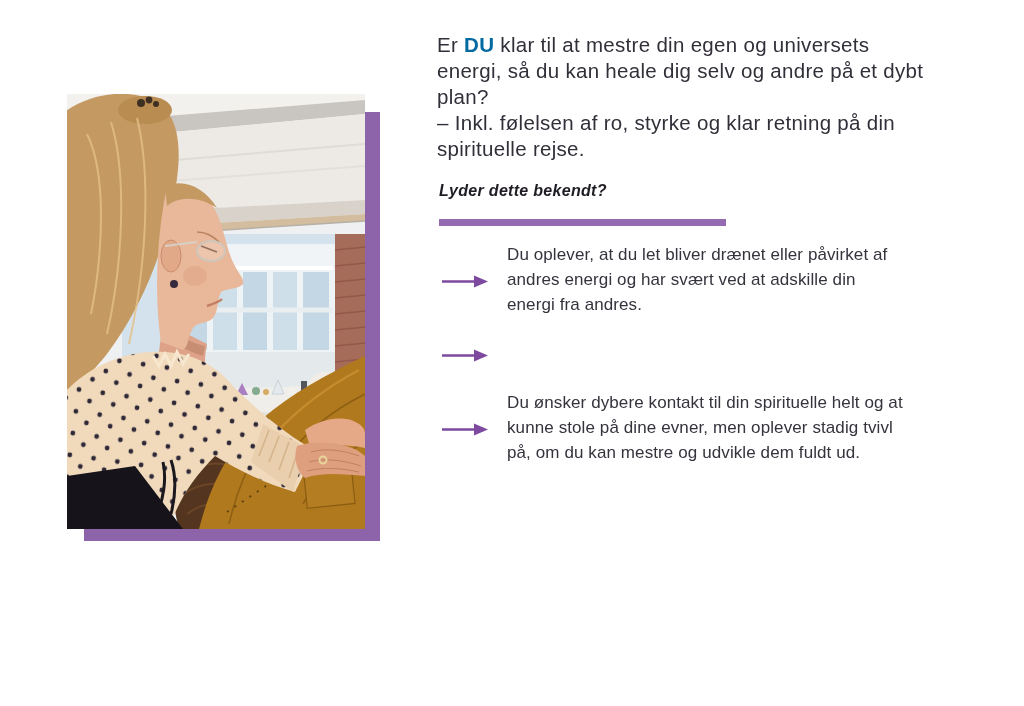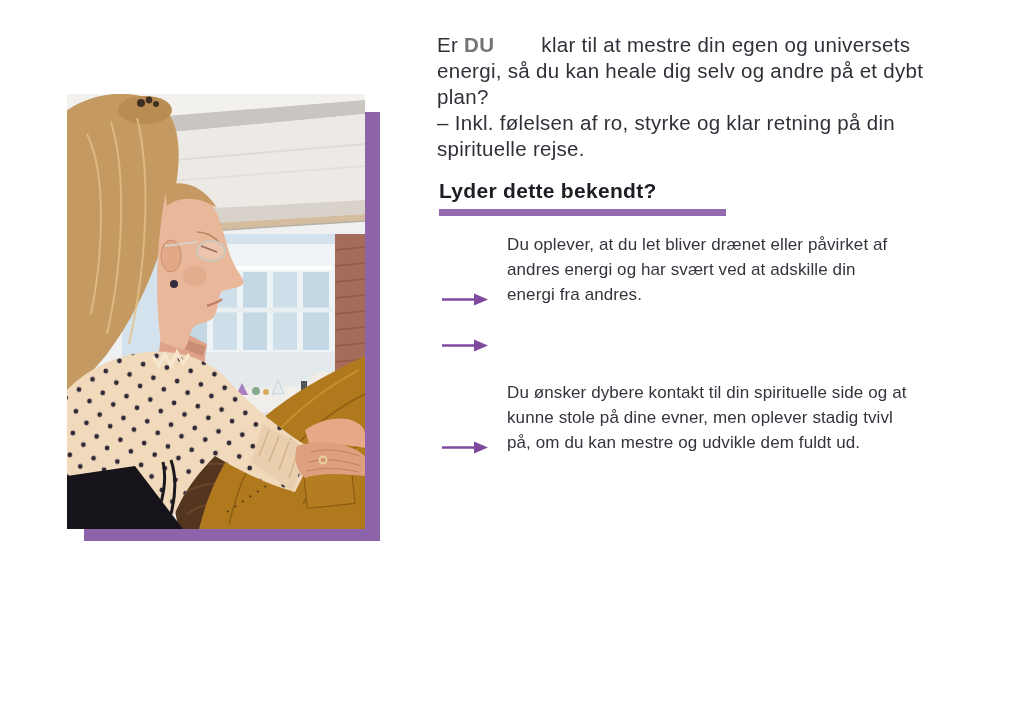--- a/index.html
+++ b/index.html
@@ -13,32 +13,32 @@
   }
   .photo-frame{
     position:absolute;left:67px;top:94px;width:298px;height:435px;overflow:hidden;
   }
   .photo-frame svg{display:block;width:298px;height:435px;}
   .content{position:absolute;left:437px;top:32px;width:586px;}
   .intro{
     margin:0;font-size:20.5px;line-height:26px;letter-spacing:.3px;
     color:#322f39;
   }
-  .intro b{font-weight:700;color:#737373;}
-  .pre{white-space:pre-line;margin-left:41px;}
+  .intro b{font-weight:700;color:#0369a1;}
+  .pre{white-space:pre-line;}
   .section-heading{
-    margin:15px 0 4px 2px;font-size:21px;line-height:28px;font-weight:700;
-    letter-spacing:.3px;color:var(--heading-text,#1f1c24);
+    margin:15px 0 14px 2px;font-size:16px;line-height:28px;font-weight:700;
+    letter-spacing:.3px;color:var(--heading-text,#1f1c24);font-style:italic;
   }
   .heading-underline{
     width:287px;height:7px;margin:3px 0 0 2px;
     background:var(--underline-purple,#946ab0);
   }
   .pain-points{list-style:none;margin:16px 0 0 4px;padding:0;}
-  .pain-points li{display:flex;align-items:flex-end;margin:0 0 27px 0;}
+  .pain-points li{display:flex;align-items:center;margin:0 0 27px 0;}
   .arrow{
     flex:none;width:48px;height:15px;margin-top:4px;
     color:var(--accent-purple,#7d4aa0);
   }
   .bullet-text{
     margin-left:18px;font-size:17px;line-height:25px;letter-spacing:.1px;
     color:var(--body-text,#36333d);
   }
 </style>
 </head>
@@ -187,18 +187,18 @@
       <svg class="arrow" viewBox="0 0 48 15">
         <line x1="1" y1="7.5" x2="34" y2="7.5" stroke="currentColor" stroke-width="2.6"></line>
         <polygon points="33,1.5 47,7.5 33,13.5" fill="currentColor"></polygon>
       </svg>
     </li>
     <li>
       <svg class="arrow" viewBox="0 0 48 15">
         <line x1="1" y1="7.5" x2="34" y2="7.5" stroke="currentColor" stroke-width="2.6"></line>
         <polygon points="33,1.5 47,7.5 33,13.5" fill="currentColor"></polygon>
       </svg>
-      <span class="bullet-text pre">Du ønsker dybere kontakt til din spirituelle side og at
+      <span class="bullet-text pre">Du ønsker dybere kontakt til din spirituelle helt og at
 kunne stole på dine evner, men oplever stadig tvivl
 på, om du kan mestre og udvikle dem fuldt ud.</span>
     </li>
   </ul>
 </div>
 
 </body></html>

